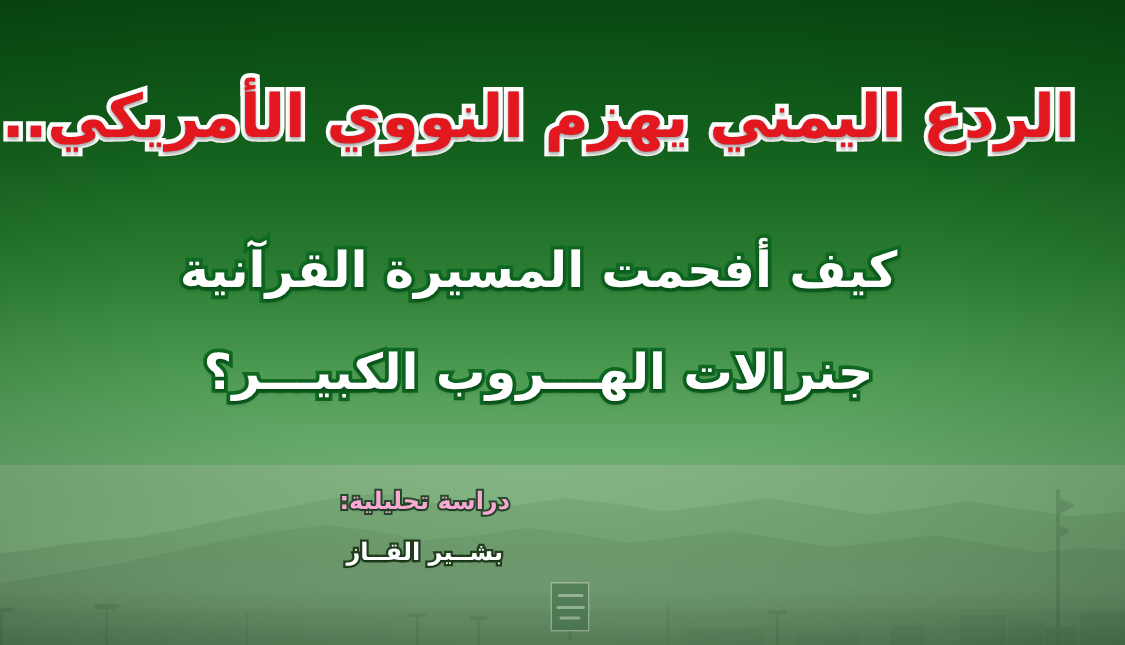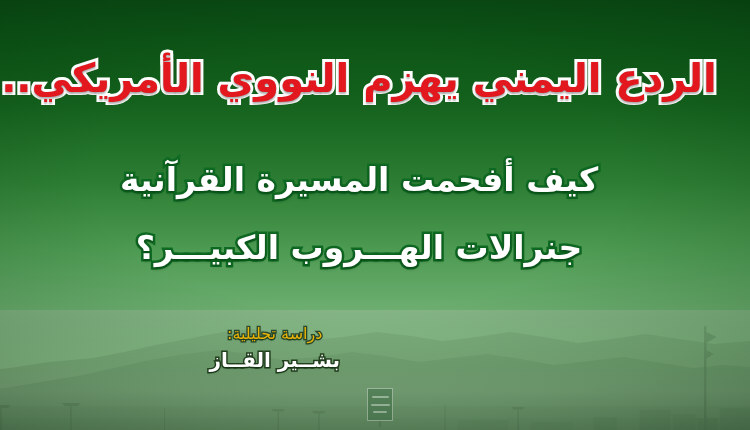--- a/index.html
+++ b/index.html
@@ -149,31 +149,31 @@
   .byline-block {
     position: absolute;
     top: 324px;
     right: 410px;
     text-align: center;
     direction: rtl;
   }
 
   .byline-label {
     font-size: 16px;
-    font-weight: 400;
-    color: #eab308;
+    font-weight: 700;
+    color: #f9a8d4;
     -webkit-text-stroke: 2.6px #2a4a2e;
     paint-order: stroke fill;
     text-shadow: 0 1px 2px rgba(0,35,8,0.45);
     white-space: nowrap;
-    margin-bottom: 5px;
+    margin-bottom: 15px;
   }
 
   .byline-author {
-    font-size: 20px;
+    font-size: 16px;
     font-weight: 700;
     color: #ffffff;
     -webkit-text-stroke: 3px #23401f;
     paint-order: stroke fill;
     text-shadow: 0 1px 2px rgba(0,35,8,0.5);
     white-space: nowrap;
   }
 </style>
 </head>
 <body>

